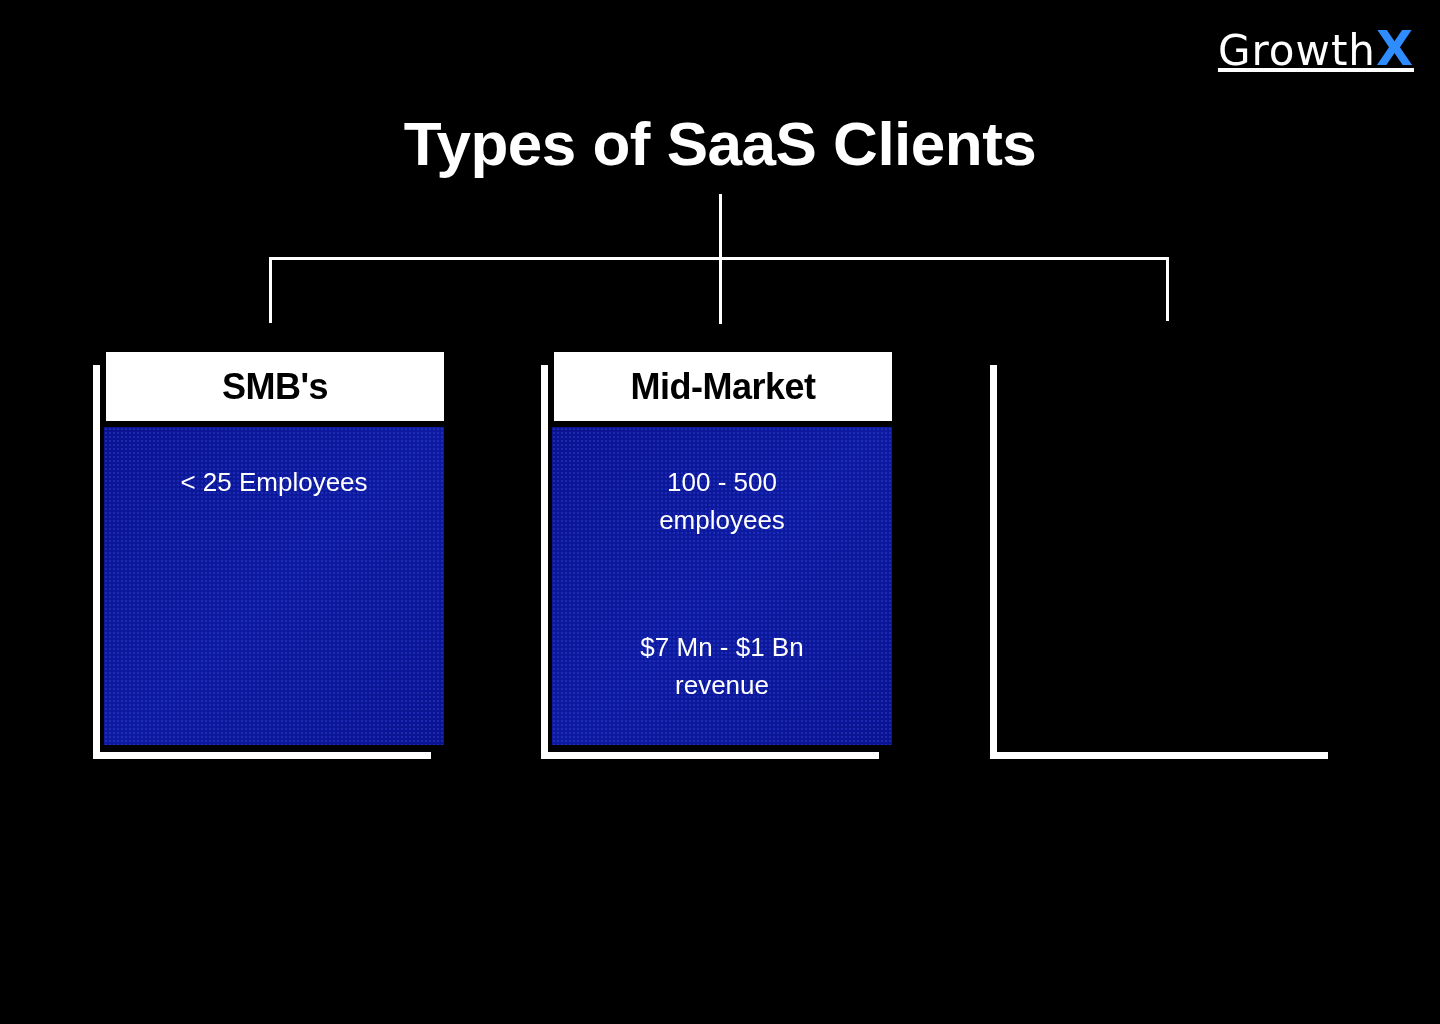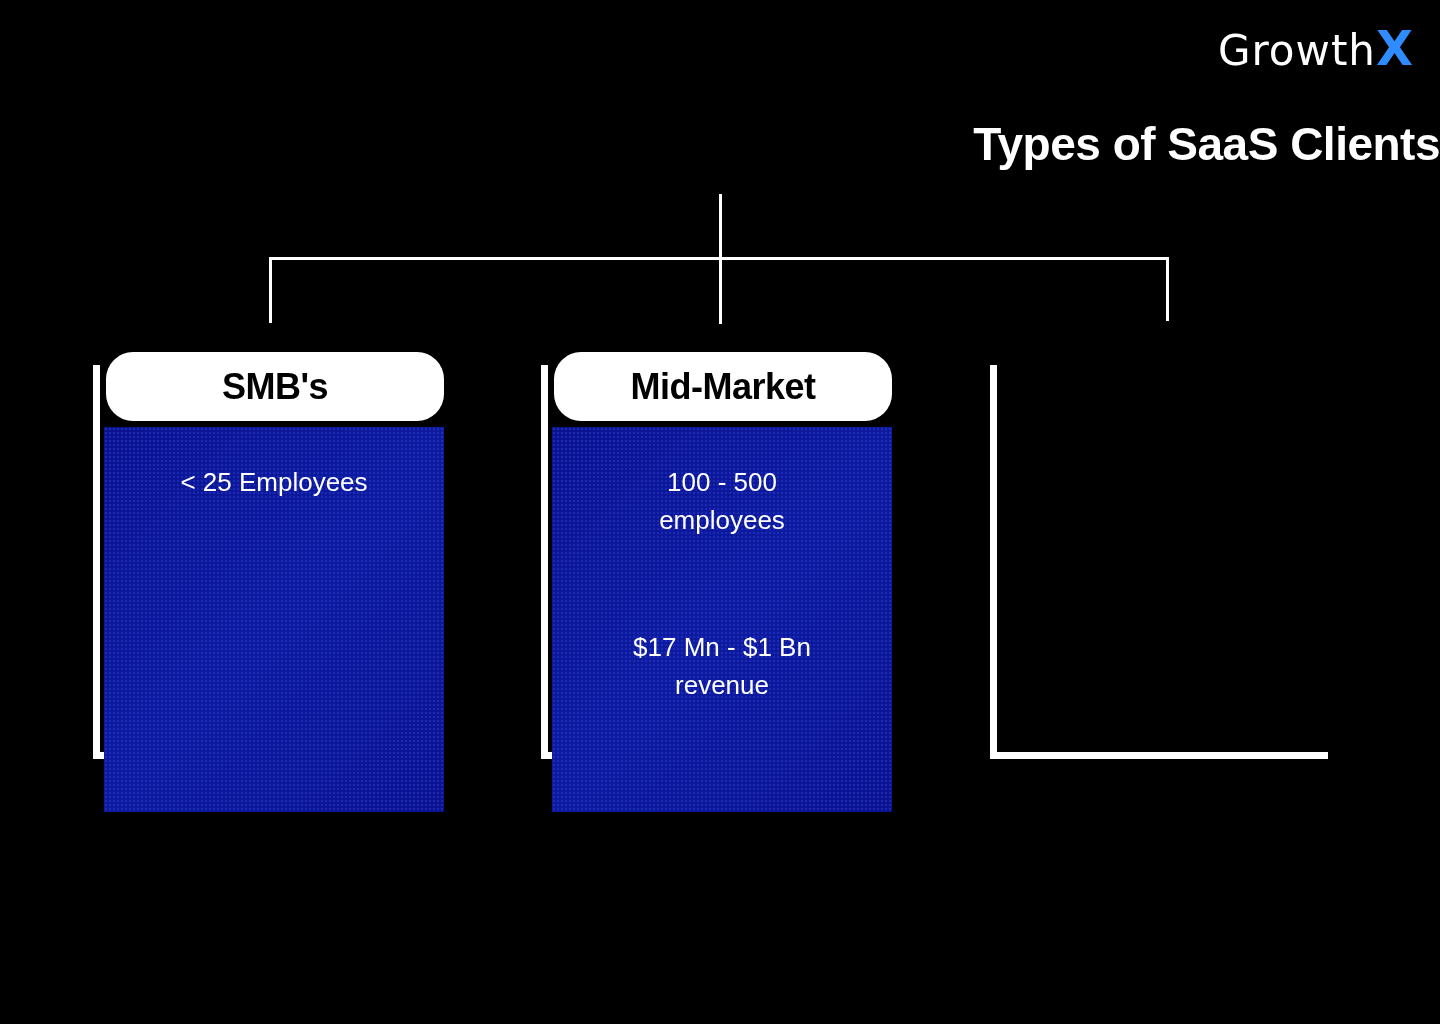--- a/index.html
+++ b/index.html
@@ -18,33 +18,34 @@
     .logo {
       position: absolute;
       right: 26px;
       top: 22px;
       font-family: "DejaVu Sans", sans-serif;
       font-size: 42px;
       font-weight: normal;
       letter-spacing: 1px;
       color: #ffffff;
       line-height: 52px;
+      text-decoration: underline;
     }
     .logo .x {
       color: #2f8cff;
       font-weight: bold;
       font-size: 48px;
     }
     .title {
       position: absolute;
       left: 0;
       width: 1440px;
       top: 114px;
-      text-align: right;
-      font-size: 46px;
+      text-align: center;
+      font-size: 62px;
       font-weight: bold;
       letter-spacing: -0.5px;
       color: #ffffff;
       line-height: 60px;
     }
     .line {
       position: absolute;
       background: #ffffff;
     }
     .card {
@@ -76,28 +77,27 @@
       width: 338px;
       height: 69px;
       background: #ffffff;
       color: #000000;
       font-size: 36px;
       font-weight: bold;
       letter-spacing: -0.5px;
       display: flex;
       align-items: center;
       justify-content: center;
-      border-radius: 27px;
     }
     .card .body {
       position: absolute;
       left: 11px;
       top: 75px;
       width: 340px;
-      height: 385px;
+      height: 318px;
       background-color: #0b1494;
       background-image:
         radial-gradient(circle, rgba(40,60,200,0.55) 1px, transparent 1.6px),
         linear-gradient(135deg, #0a1290 0%, #0d1aa0 50%, #0a1290 100%);
       background-size: 4px 4px, 100% 100%;
     }
     .card .body .stat {
       position: absolute;
       left: 0;
       width: 100%;
@@ -131,20 +131,20 @@
     <div class="stat stat-1">&lt; 25 Employees</div>
   </div>
 </div>
 
 <div class="card" style="left:541px;">
   <div class="frame-left"></div>
   <div class="frame-bottom"></div>
   <div class="header">Mid-Market</div>
   <div class="body">
     <div class="stat stat-1" style="padding:0 90px; box-sizing:border-box;">100 - 500 employees</div>
-    <div class="stat stat-2" style="padding:0 70px; box-sizing:border-box;">$17 Mn - $1 Bn revenue</div>
+    <div class="stat stat-2" style="padding:0 70px; box-sizing:border-box;">$7 Mn - $1 Bn revenue</div>
   </div>
 </div>
 
 <div class="card" style="left:990px;">
   <div class="frame-left"></div>
   <div class="frame-bottom"></div>
 </div>
 
 </body></html>

